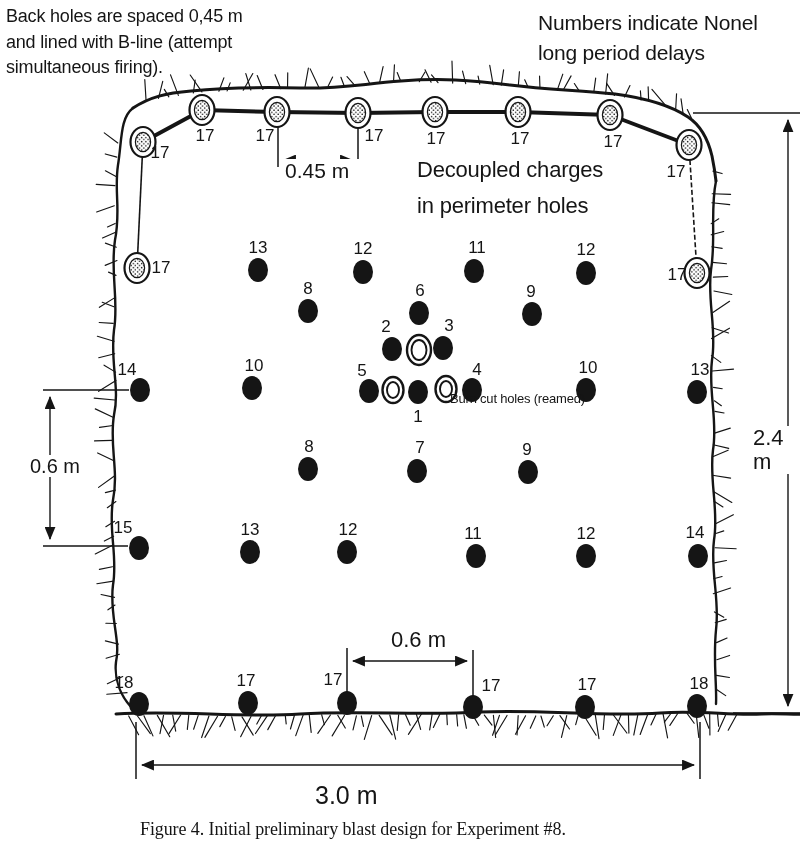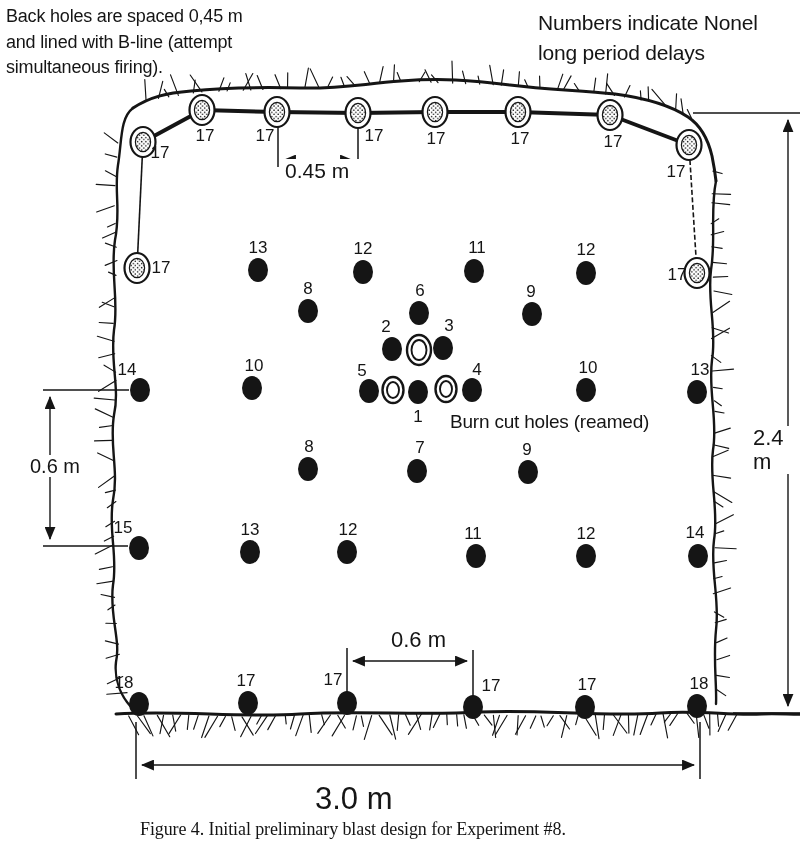--- a/index.html
+++ b/index.html
@@ -3,27 +3,27 @@
 <meta charset="utf-8">
 <style>
   html,body{margin:0;padding:0;background:#fff;}
   .stage{position:relative;width:800px;height:852px;background:#ffffff;overflow:hidden;
          font-family:"Liberation Sans",sans-serif;color:#151515;}
   svg{position:absolute;left:0;top:0;}
   .note{position:absolute;white-space:pre-line;line-height:1.42;letter-spacing:-0.2px;}
   .note-backholes{left:6px;top:4px;width:350px;font-size:18px;}
   .note-numbers{left:538px;top:8px;width:270px;font-size:21px;}
   .note-decoupled{left:417px;top:152px;width:240px;font-size:22px;line-height:36px;}
-  .note-burncut{left:450px;top:409px;font-size:19px;}
+  .note-burncut{left:450px;top:390px;font-size:13px;}
   .dim-label{position:absolute;background:#fff;padding:0 2px;line-height:1.1;}
   .dim-045{left:283px;top:131px;width:72px;text-align:left;font-size:21px;margin-top:28px;}
   .dim-06L{left:28px;top:455px;font-size:20px;}
   .dim-24{left:751px;top:426px;font-size:22px;}
   .dim-06B{left:389px;top:628px;font-size:22px;}
-  .dim-30{left:313px;top:782px;font-size:31px;}
+  .dim-30{left:313px;top:782px;font-size:25px;}
   .caption{position:absolute;left:140px;top:819px;font-family:"Liberation Serif",serif;
            font-size:18px;letter-spacing:-0.1px;}
   .hl{font-family:"Liberation Sans",sans-serif;font-size:17px;fill:#151515;}
 </style>
 </head>
 <body>
 
 <div class="stage">
 
   <svg width="800" height="852" viewBox="0 0 800 852">
@@ -383,20 +383,22 @@
         <ellipse cx="697" cy="706" rx="10" ry="12" fill="#151515"></ellipse>
         <text x="699" y="689" text-anchor="middle" class="hl">18</text>
       </g>
   </svg>
 
   <div class="note note-backholes">Back holes are spaced 0,45 m
 and lined with B-line (attempt
 simultaneous firing).</div>
   <div class="note note-numbers">Numbers indicate Nonel
 long period delays</div>
+  <div class="note note-decoupled">Decoupled charges
+in perimeter holes</div>
   <div class="note note-burncut">Burn cut holes (reamed)</div>
 
   <div class="dim-label dim-045">0.45 m</div>
   <div class="dim-label dim-06L">0.6 m</div>
   <div class="dim-label dim-24">2.4 m</div>
   <div class="dim-label dim-06B">0.6 m</div>
   <div class="dim-label dim-30">3.0 m</div>
 
   <div class="caption">Figure 4. Initial preliminary blast design for Experiment #8.</div>
 </div>

